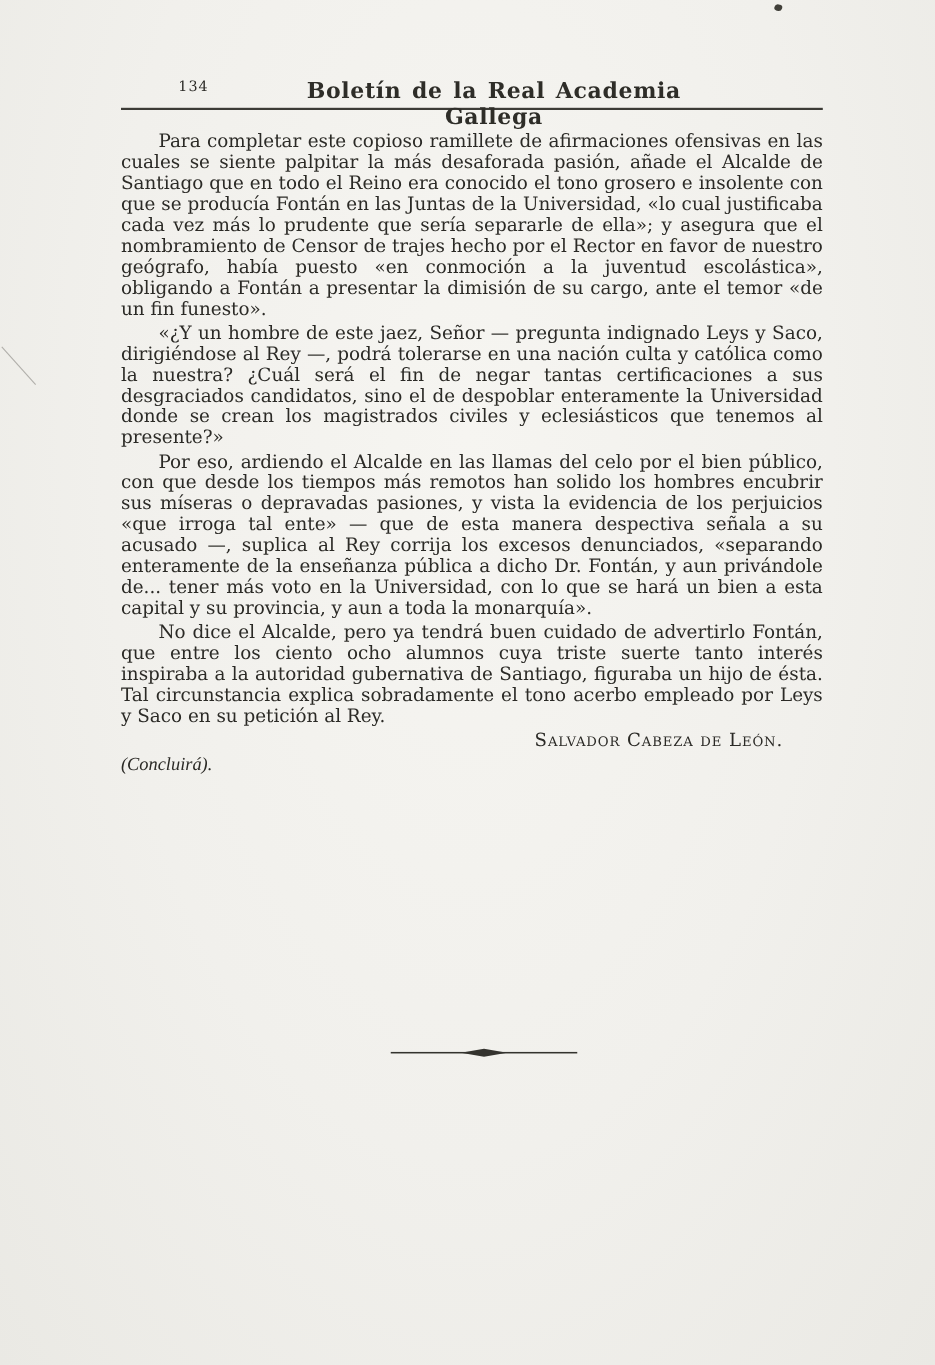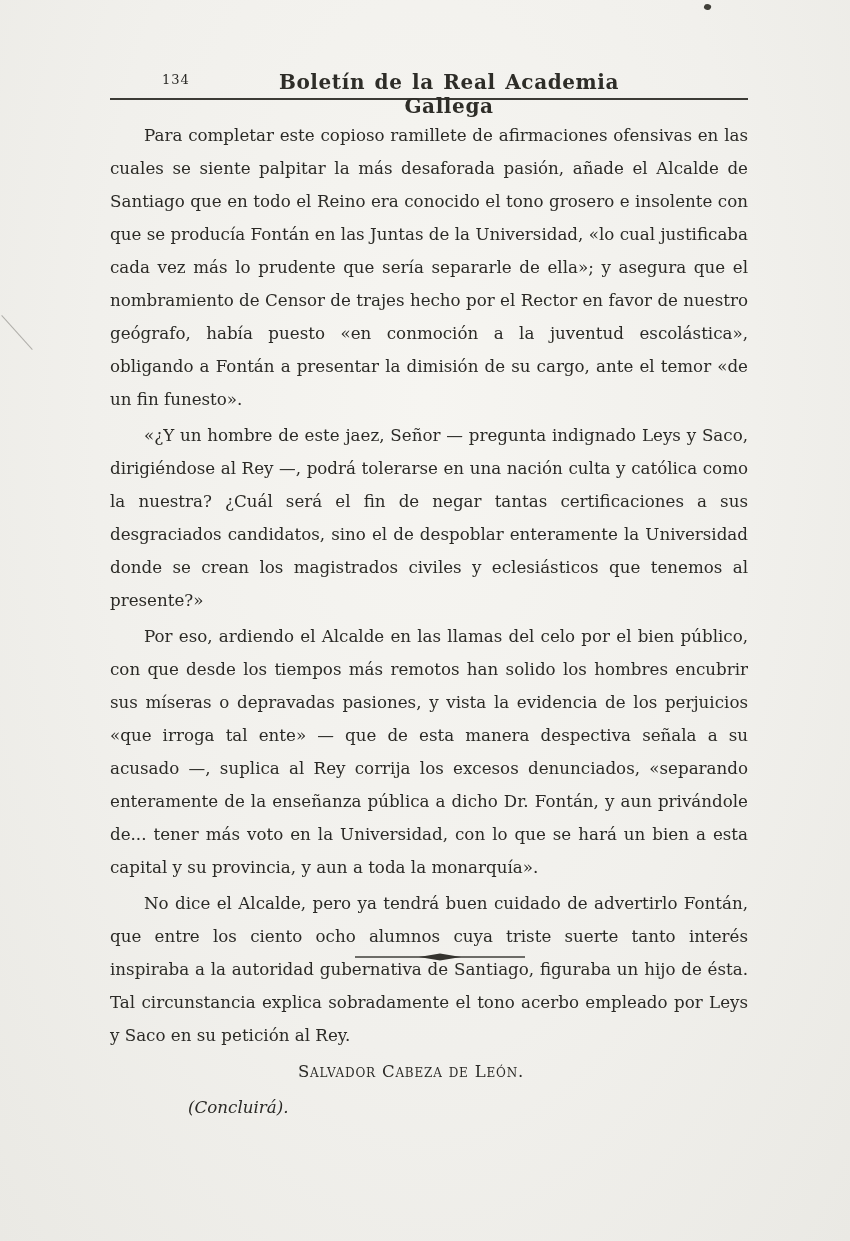--- a/index.html
+++ b/index.html
@@ -40,40 +40,40 @@
     letter-spacing: 0.6px;
     word-spacing: 2px;
     color: #2e2d28;
   }
   .body-text {
     position: absolute;
     top: 119px;
     left: 110px;
     width: 638px;
     font-size: 16.7px;
-    line-height: 33px;
+    line-height: 19px;
     text-align: justify;
     color: #2b2a26;
   }
   .body-text p { text-indent: 34px; }
   .body-text p + p { margin-top: 3px; }
   .signature {
-    text-align: center;
+    text-align: right;
     text-indent: 0 !important;
     padding-right: 36px;
     margin-top: 5px;
     font-variant: small-caps;
     letter-spacing: 0.8px;
     font-size: 16.5px;
   }
   .note {
     text-indent: 0 !important;
-    margin-left: 78px;
     margin-top: 3px;
     font-style: italic;
+    font-family: Liberation Serif, serif;
   }
   .divider {
     position: absolute;
     top: 948px;
     left: 50%;
     transform: translateX(-50%);
     margin-left: 15px;
   }
   .ink-speck {
     position: absolute;

